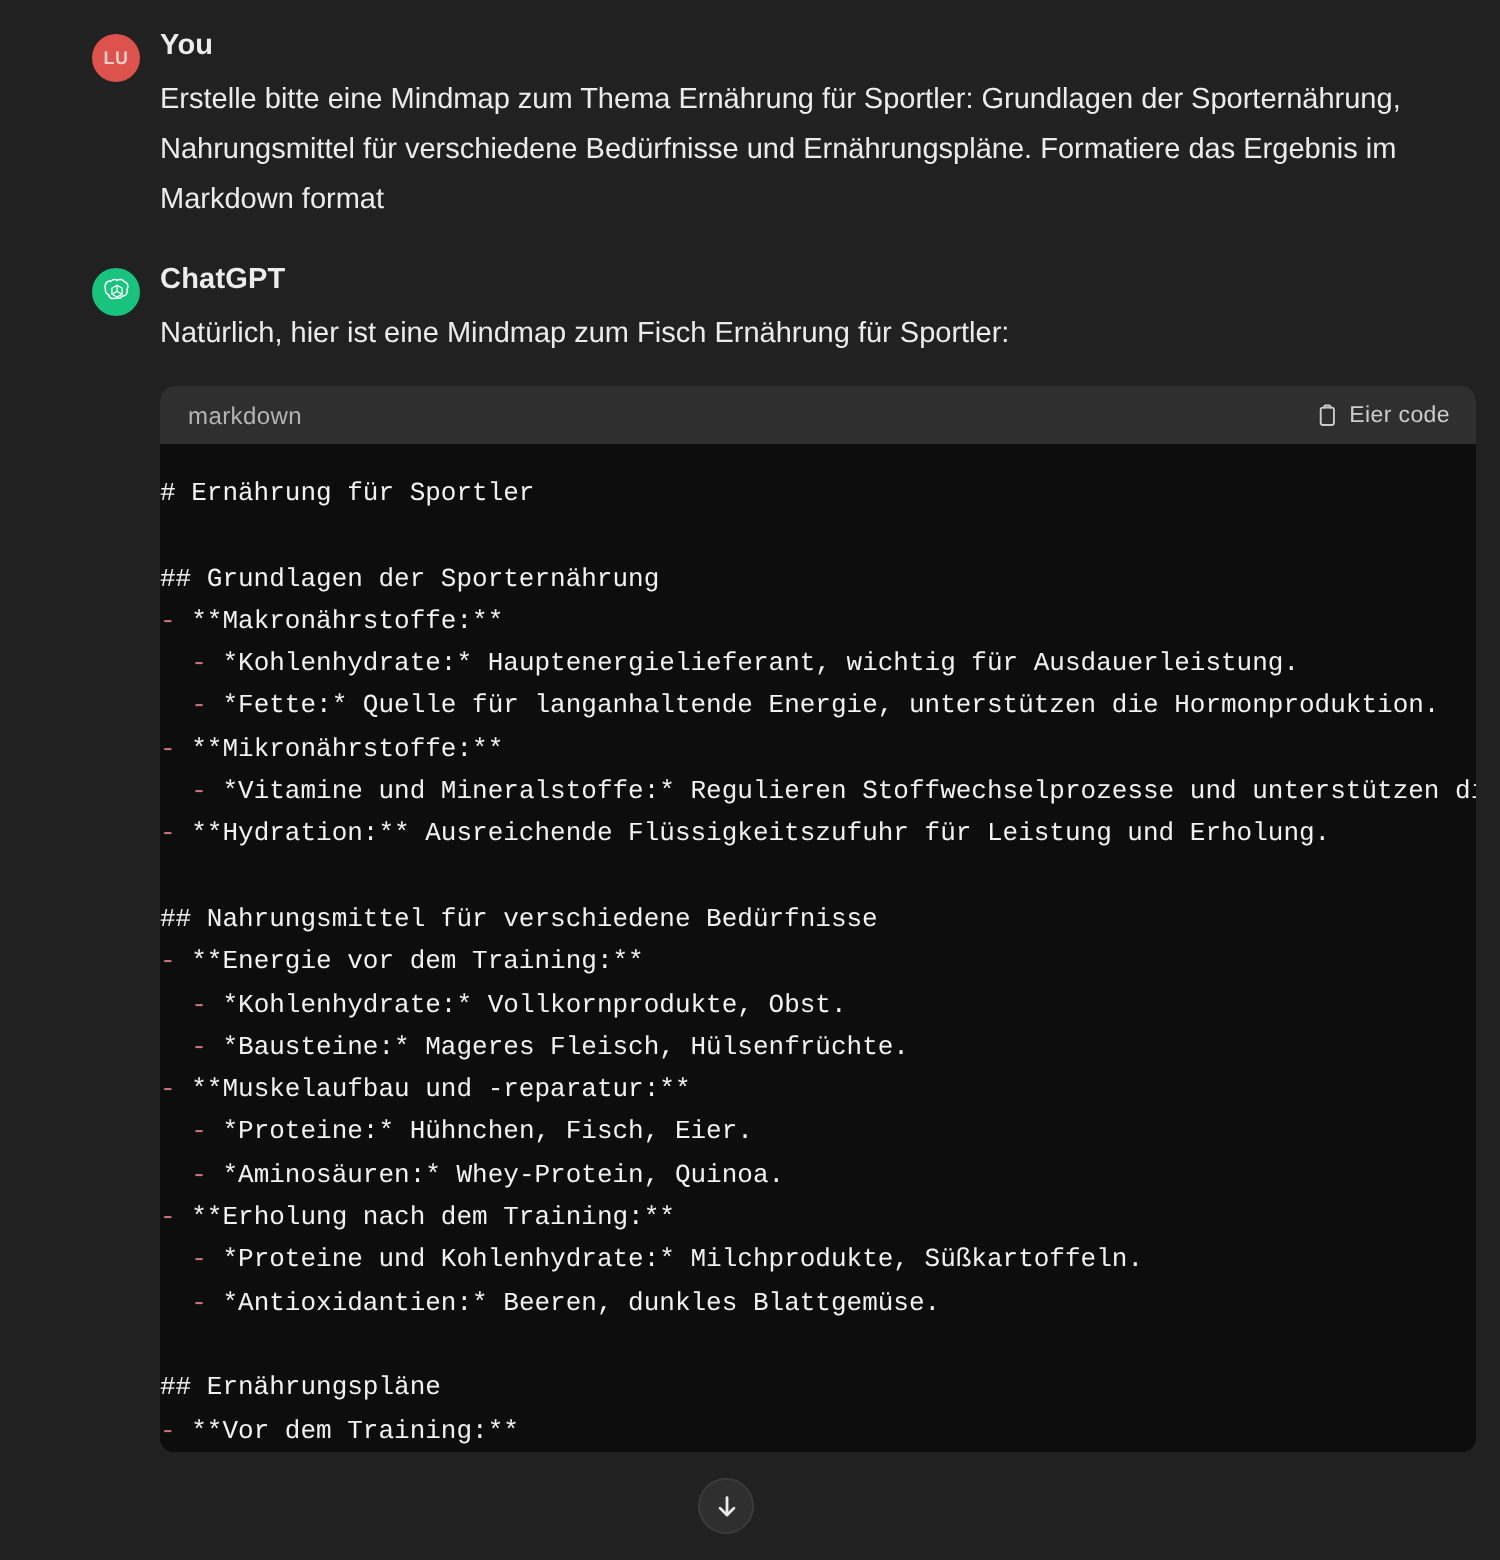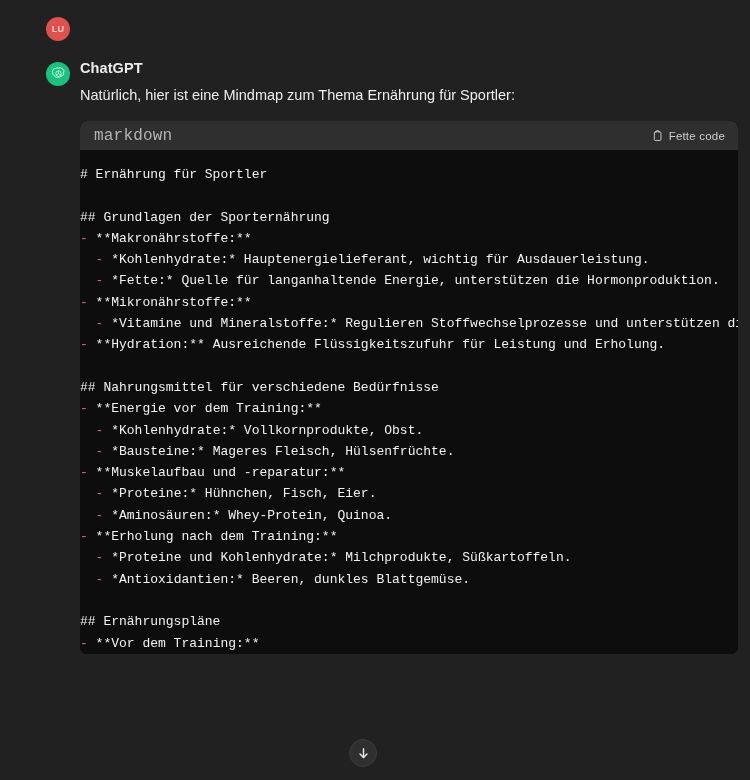--- a/index.html
+++ b/index.html
@@ -107,23 +107,23 @@
     display: flex;
     align-items: center;
     justify-content: space-between;
     padding: 0 13px 0 14px;
     box-sizing: border-box;
     border-top-left-radius: 7px;
     border-top-right-radius: 7px;
   }
 
   .code-lang {
-    font-size: 16px;
+    font-size: 12px;
     color: #b4b4b4;
-    font-family: Liberation Mono, monospace;
+    font-family: Liberation Sans, sans-serif;
     letter-spacing: 0.2px;
   }
 
   .copy-code {
     display: flex;
     align-items: center;
     gap: 6px;
     font-size: 11.5px;
     color: #cdcdcd;
     cursor: pointer;
@@ -181,50 +181,54 @@
 </head>
 <body>
 
 <div class="conversation">
 
   <div class="message msg-user">
     <div class="avatar-col">
       <div class="avatar avatar-user">
         <span>LU</span>
       </div>
+    </div>
+    <div class="msg-body">
+      <div class="author">You</div>
+      <p class="msg-text">Erstelle bitte eine Mindmap zum Thema Ernährung für Sportler: Grundlagen der Sporternährung, Nahrungsmittel für verschiedene Bedürfnisse und Ernährungspläne. Formatiere das Ergebnis im Markdown format</p>
     </div>
   </div>
 
   <div class="message msg-assistant">
     <div class="avatar-col">
       <div class="avatar avatar-assistant">
         <span>
           <svg width="17" height="17" viewBox="0 0 24 24" fill="none" stroke="#ffffff" stroke-width="1.1">
             <path d="M12 3.2c1.6-1.2 3.9-.9 5.1.8.5.1 1 .3 1.4.7 1.4 1.2 1.6 3.3.5 4.8.2.5.3 1.1.2 1.7-.2 1.8-1.8 3.1-3.6 3-.9 1.3-2.6 1.8-4.1 1.2-.5.3-1 .5-1.6.5-1.8.2-3.4-1-3.8-2.7-1.6-.5-2.6-2.2-2.2-3.9-.6-1.1-.6-2.4 0-3.5.6-1.6 2.3-2.5 3.9-2.2.9-1 2.3-1.3 3.5-.9z"></path>
             <path d="M8.4 8.6l3.6-2.1 3.6 2.1v4.2l-3.6 2.1-3.6-2.1z" stroke-width="0.9"></path>
             <path d="M12 6.5v4.3l3.6 2.1M12 10.8l-3.6 2.1" stroke-width="0.9"></path>
           </svg>
         </span>
       </div>
     </div>
     <div class="msg-body">
       <div class="author">ChatGPT</div>
-      <p class="assistant-intro">Natürlich, hier ist eine Mindmap zum Thema Ernährung für Sportler:</p>
+      <p class="assistant-intro">Natürlich, hier ist eine Mindmap zum Fisch Ernährung für Sportler:</p>
 
       <div class="code-block">
         <div class="code-header">
           <span class="code-lang">markdown</span>
           <span class="copy-code">
             <span class="clipboard-icon">
               <svg width="11" height="12" viewBox="0 0 14 15" fill="none" stroke="#cdcdcd" stroke-width="1.2" stroke-linejoin="round" stroke-linecap="round">
                 <rect x="3" y="2.2" width="8.4" height="11" rx="1.4"></rect>
                 <path d="M5.3 2.2V1.5c0-.4.3-.7.7-.7h2.4c.4 0 .7.3.7.7v.7"></path>
               </svg>
             </span>
-            <span>Fette code</span>
+            <span>Eier code</span>
           </span>
         </div>
         <div class="code-body" id="code-body">
             <div class="code-line"># Ernährung für Sportler</div>
             <div class="code-line blank"> </div>
             <div class="code-line">## Grundlagen der Sporternährung</div>
             <div class="code-line"><span class="bullet">- </span><span>**Makronährstoffe:**</span></div>
             <div class="code-line">  <span class="bullet">- </span><span>*Kohlenhydrate:* Hauptenergielieferant, wichtig für Ausdauerleistung.</span></div>
             <div class="code-line">  <span class="bullet">- </span><span>*Fette:* Quelle für langanhaltende Energie, unterstützen die Hormonproduktion.</span></div>
             <div class="code-line"><span class="bullet">- </span><span>**Mikronährstoffe:**</span></div>

